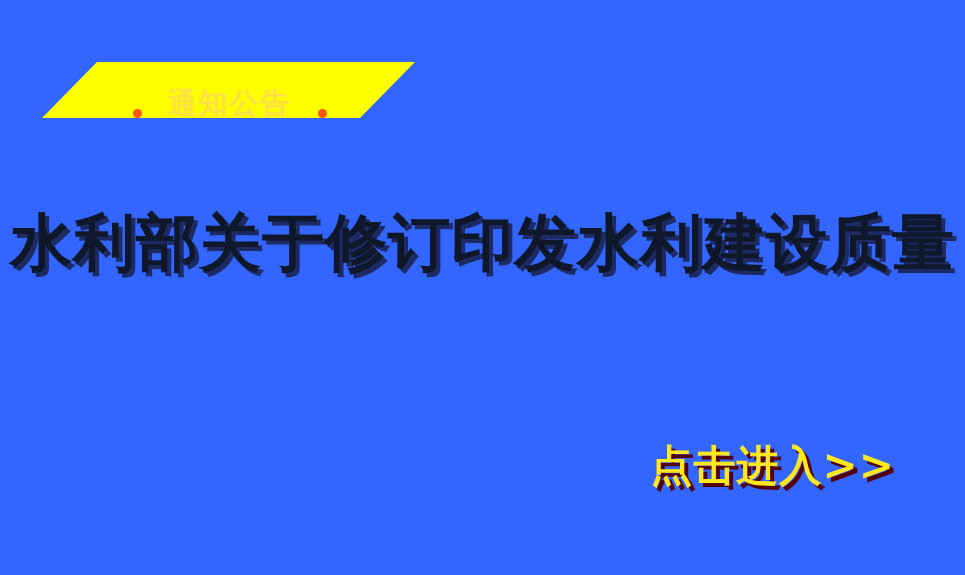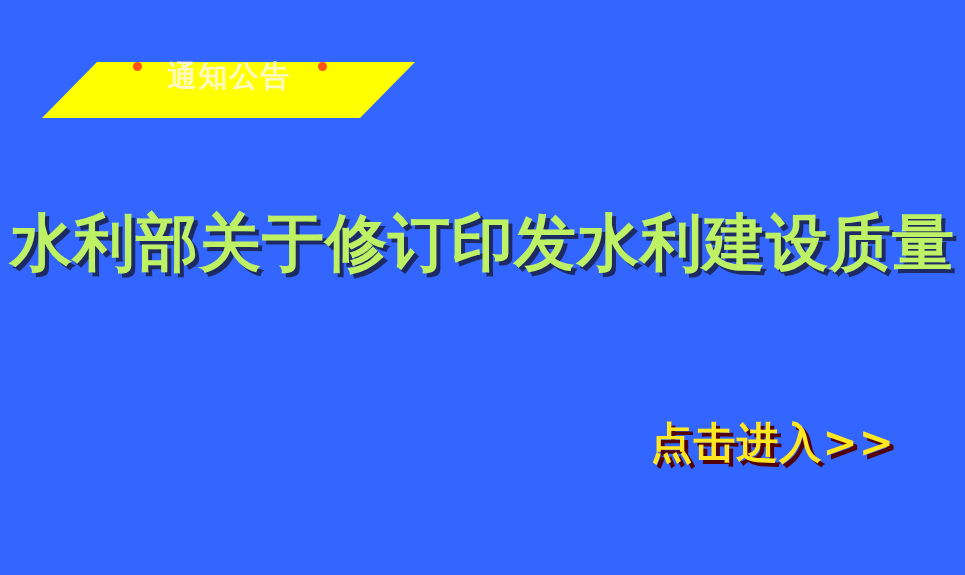--- a/index.html
+++ b/index.html
@@ -33,24 +33,24 @@
   #notice-ribbon-shape {
     position: absolute;
     inset: 0;
     background: #ffff00;
     clip-path: polygon(55px 0, 100% 0, calc(100% - 55px) 100%, 0 100%);
   }
   #notice-ribbon-text {
     position: absolute;
     inset: 0;
     display: flex;
-    align-items: flex-start;
+    align-items: flex-end;
     justify-content: center;
     gap: 26px;
-    color: #fef9c3;
+    color: #fde047;
     font-size: 29px;
     font-weight: bold;
     letter-spacing: 2px;
     line-height: 1;
     white-space: nowrap;
     padding-left: 2px;
   }
   .ribbon-dot {
     display: inline-block;
     width: 9px;
@@ -60,38 +60,38 @@
     flex: 0 0 auto;
   }
 
   
   #headline {
     position: absolute;
     left: 0;
     top: 206px;
     width: 965px;
     text-align: center;
-    color: #bef264;
+    color: #0f172a;
     font-family: "DejaVu Serif", "Liberation Serif", serif;
     font-weight: bold;
     font-size: 62px;
     line-height: 74px;
     letter-spacing: 1px;
     text-shadow: 4px 4px 0 #1e2a63;
     white-space: nowrap;
   }
   .headline-line {
     display: block;
   }
 
   
   #enter-link {
     position: absolute;
     left: 0;
-    top: 417px;
+    top: 440px;
     width: 965px;
     padding-right: 70px;
     box-sizing: border-box;
     text-align: right;
     color: #ffe81f;
     font-family: "DejaVu Serif", "Liberation Serif", serif;
     font-weight: bold;
     font-size: 42px;
     line-height: 52px;
     letter-spacing: 1px;

